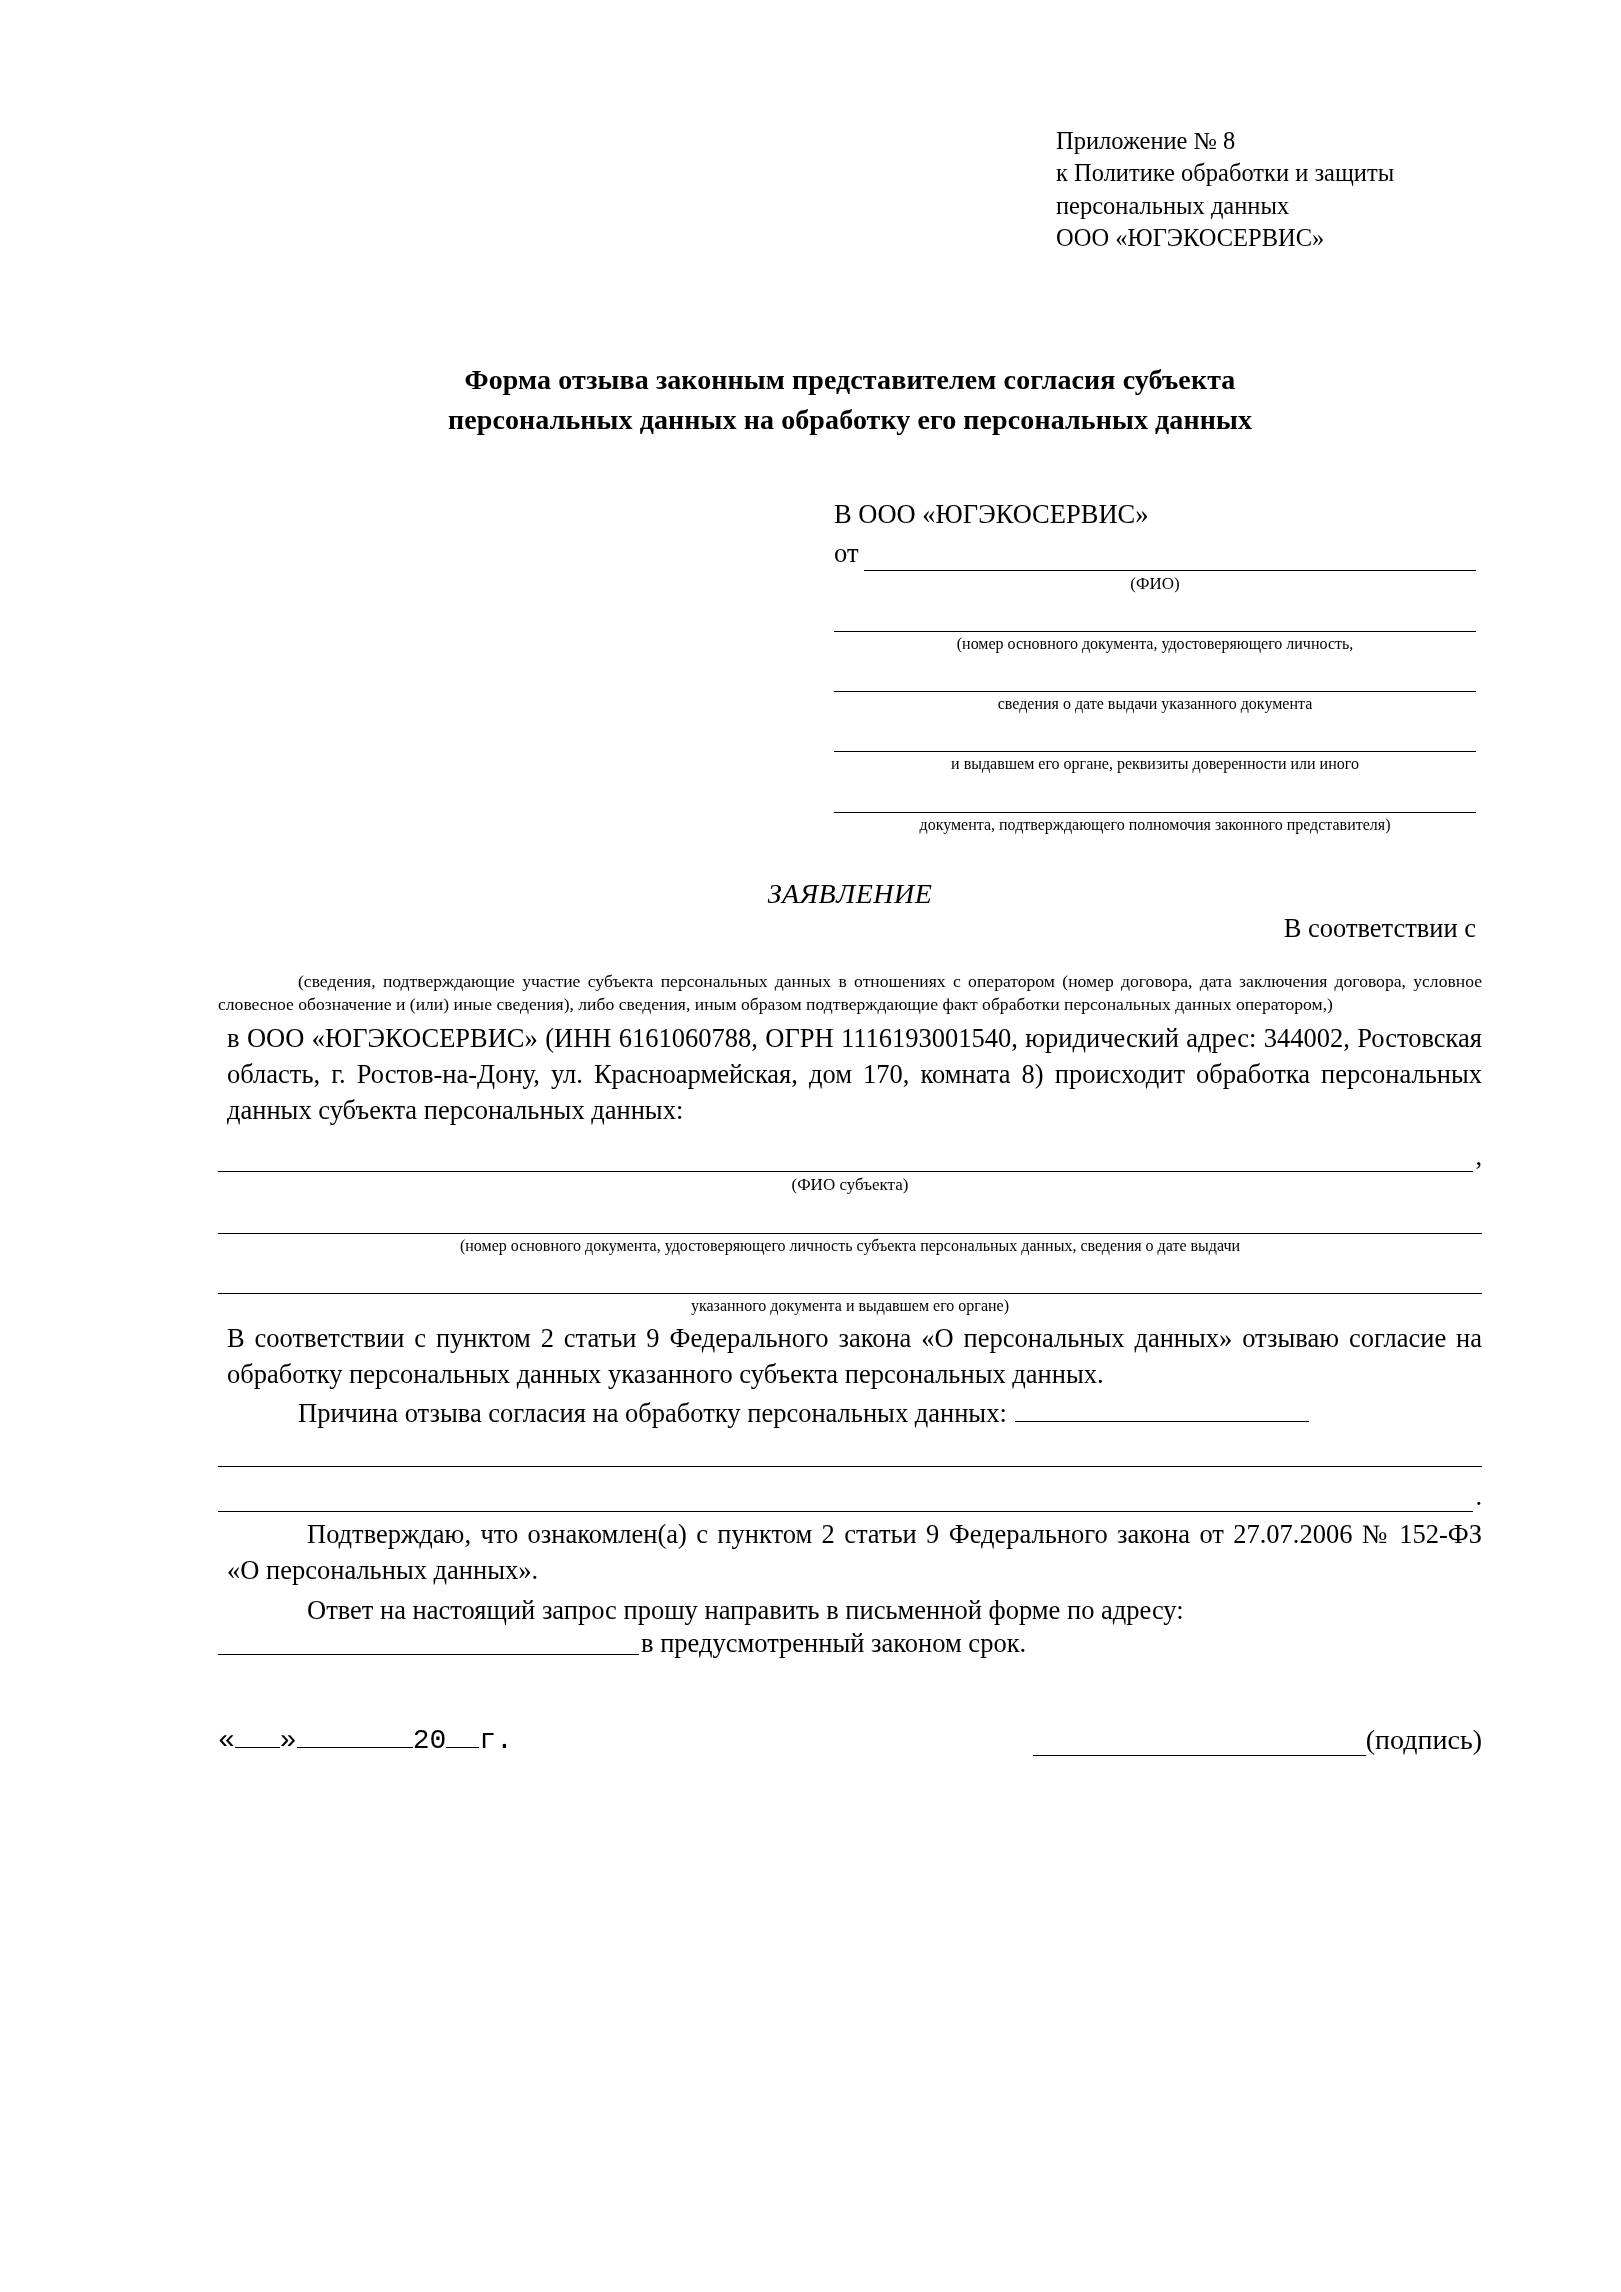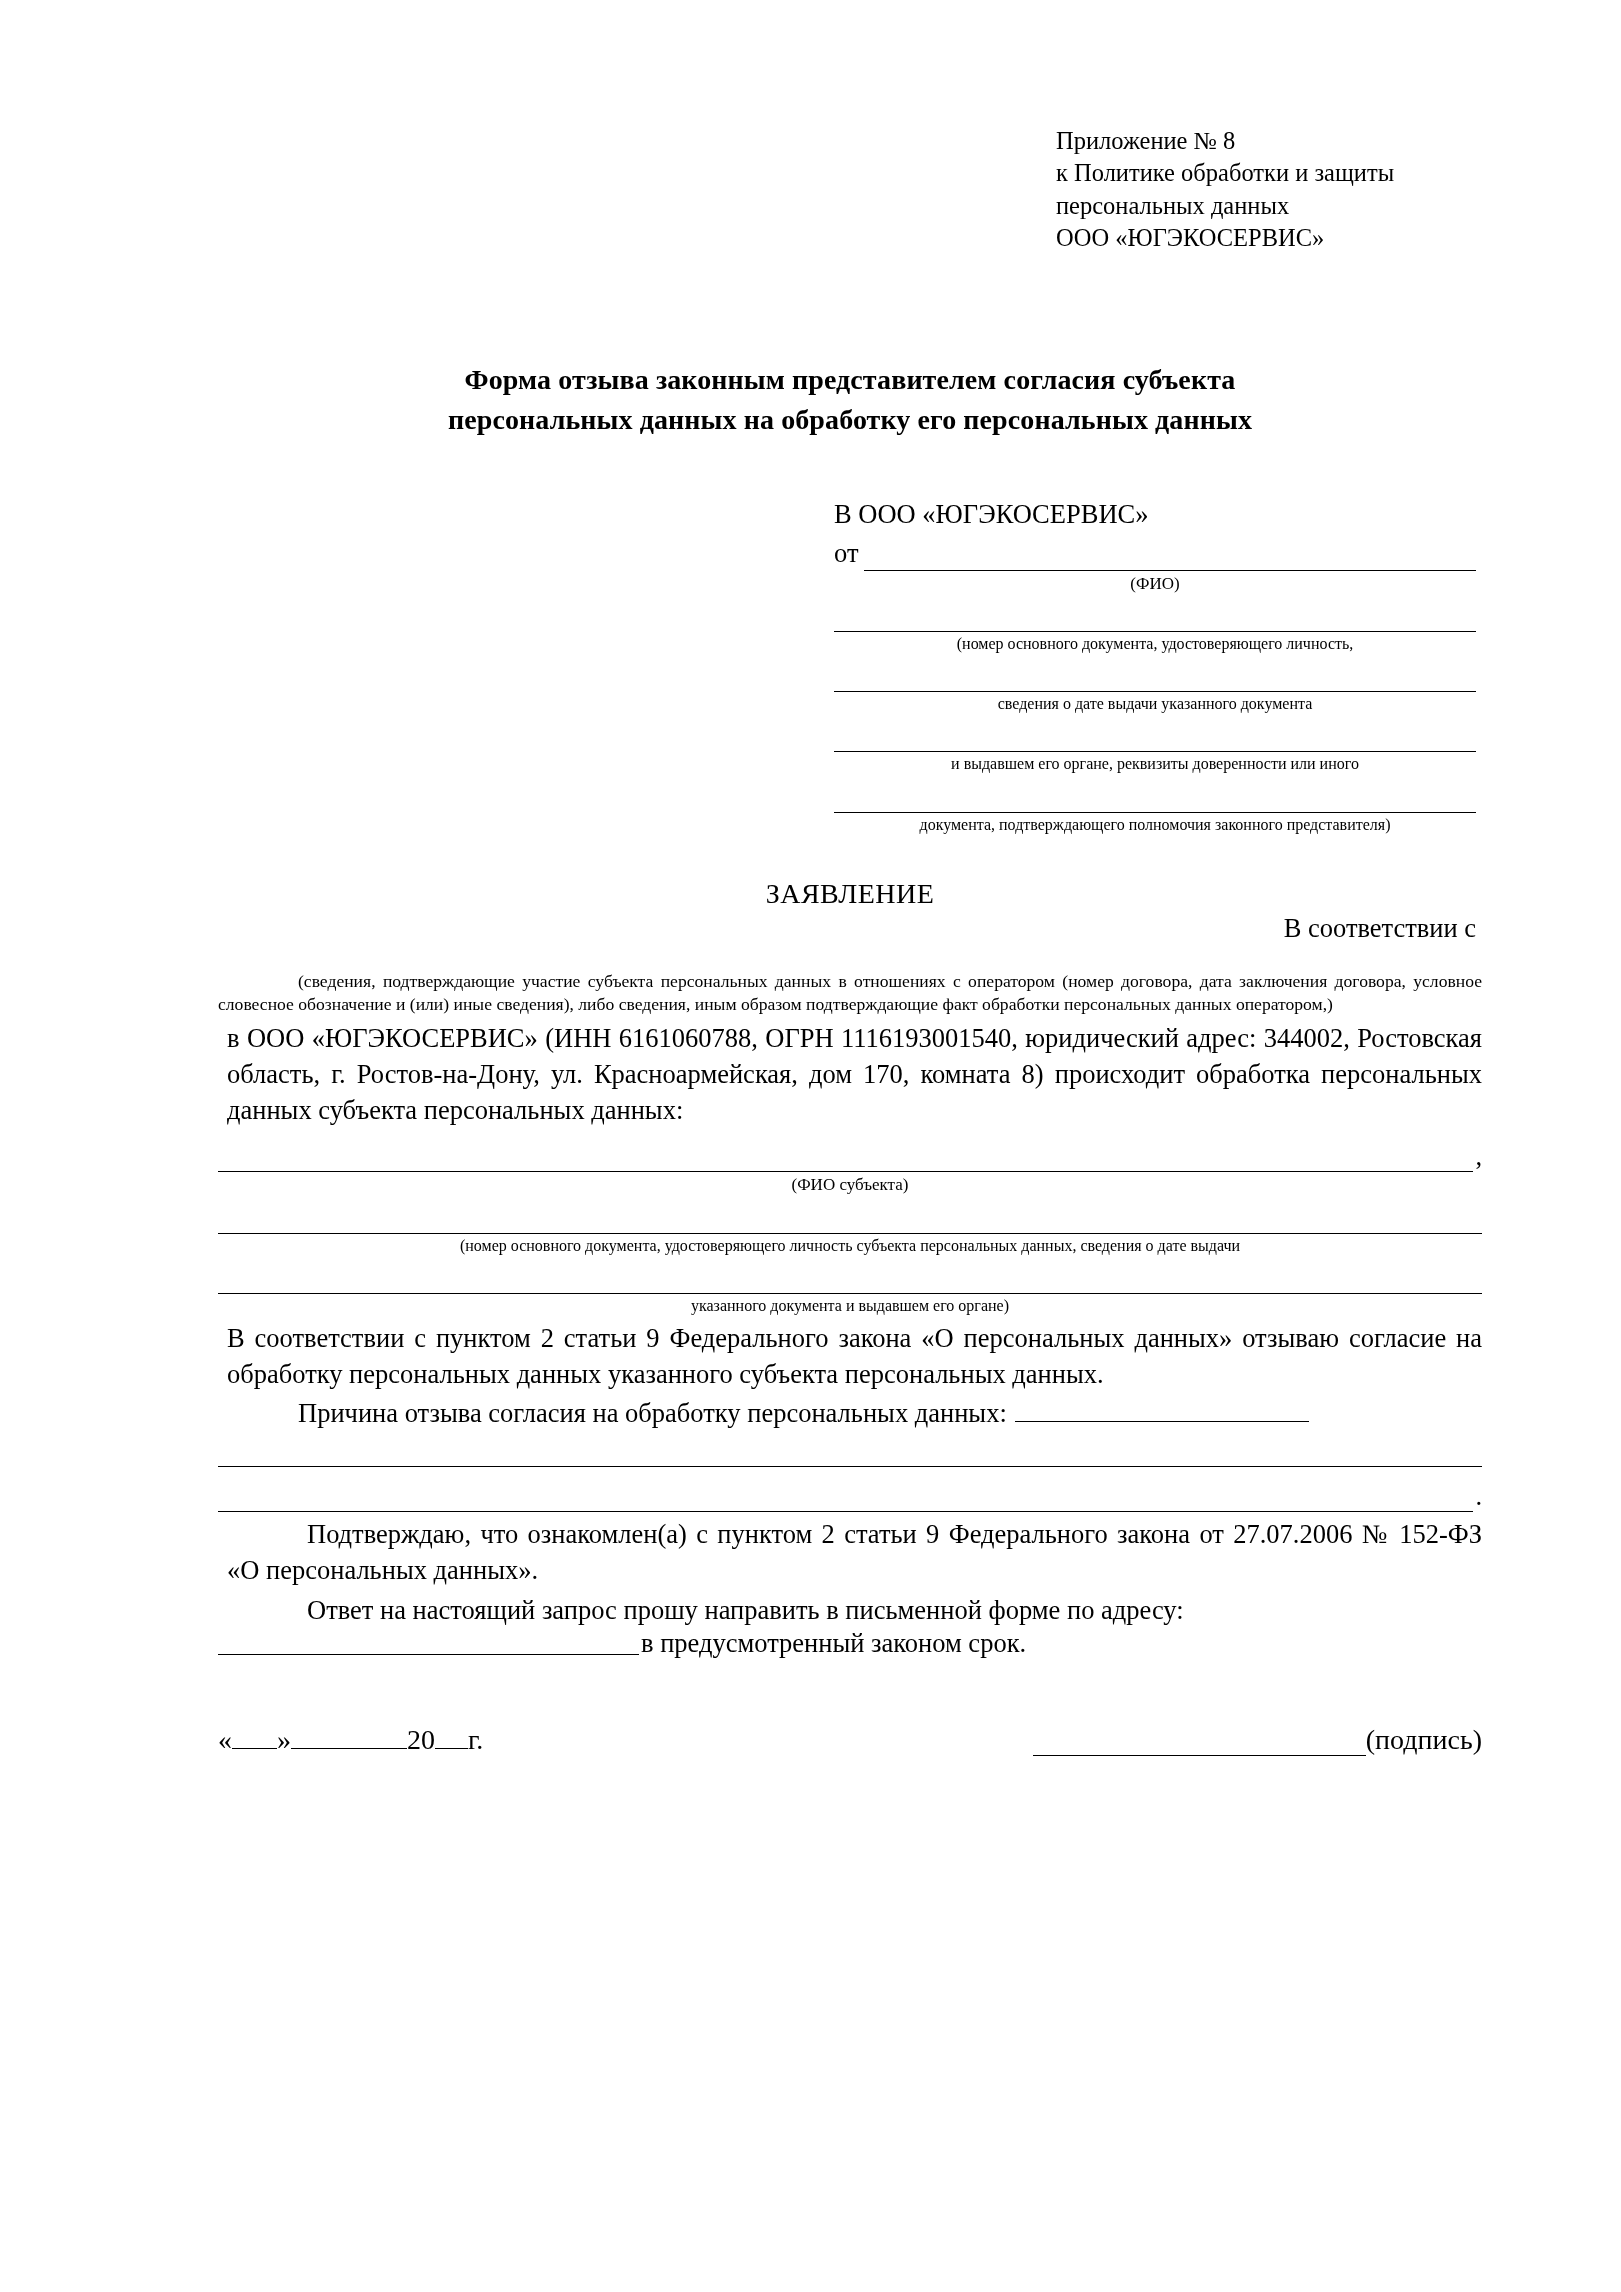--- a/index.html
+++ b/index.html
@@ -85,20 +85,21 @@
     margin-top: 2px;
   }
   .gap-14 { height: 13.7px; }
 
   
   .zayavlenie {
     margin-top: 43px;
     text-align: center;
     font-size: 28px;
     letter-spacing: 0.5px;
+    font-style: italic;
   }
   .indent-row {
     display: flex;
     align-items: flex-end;
     margin-top: 3.9px;
     flex-direction: column;
   }
   .indent-row .lbl {
     white-space: nowrap;
     padding-left: 80px;
@@ -159,21 +160,21 @@
   }
   .addr-row .txt { font-size: 26.5px; padding-left: 2px; }
 
   
   .sign-row {
     margin-top: 65px;
     display: flex;
     align-items: flex-end;
     font-size: 28px;
   }
-  .sign-left { white-space: nowrap; }
+  .sign-left { white-space: nowrap; font-family: Liberation Mono, monospace; }
   .sign-spacer { flex: 1 1 auto; }
   .sign-right {
     display: flex;
     align-items: flex-end;
     white-space: nowrap;
   }
   .sign-rule {
     width: 333px;
     border-bottom: 1.8px solid #000;
     height: 23.5px;

